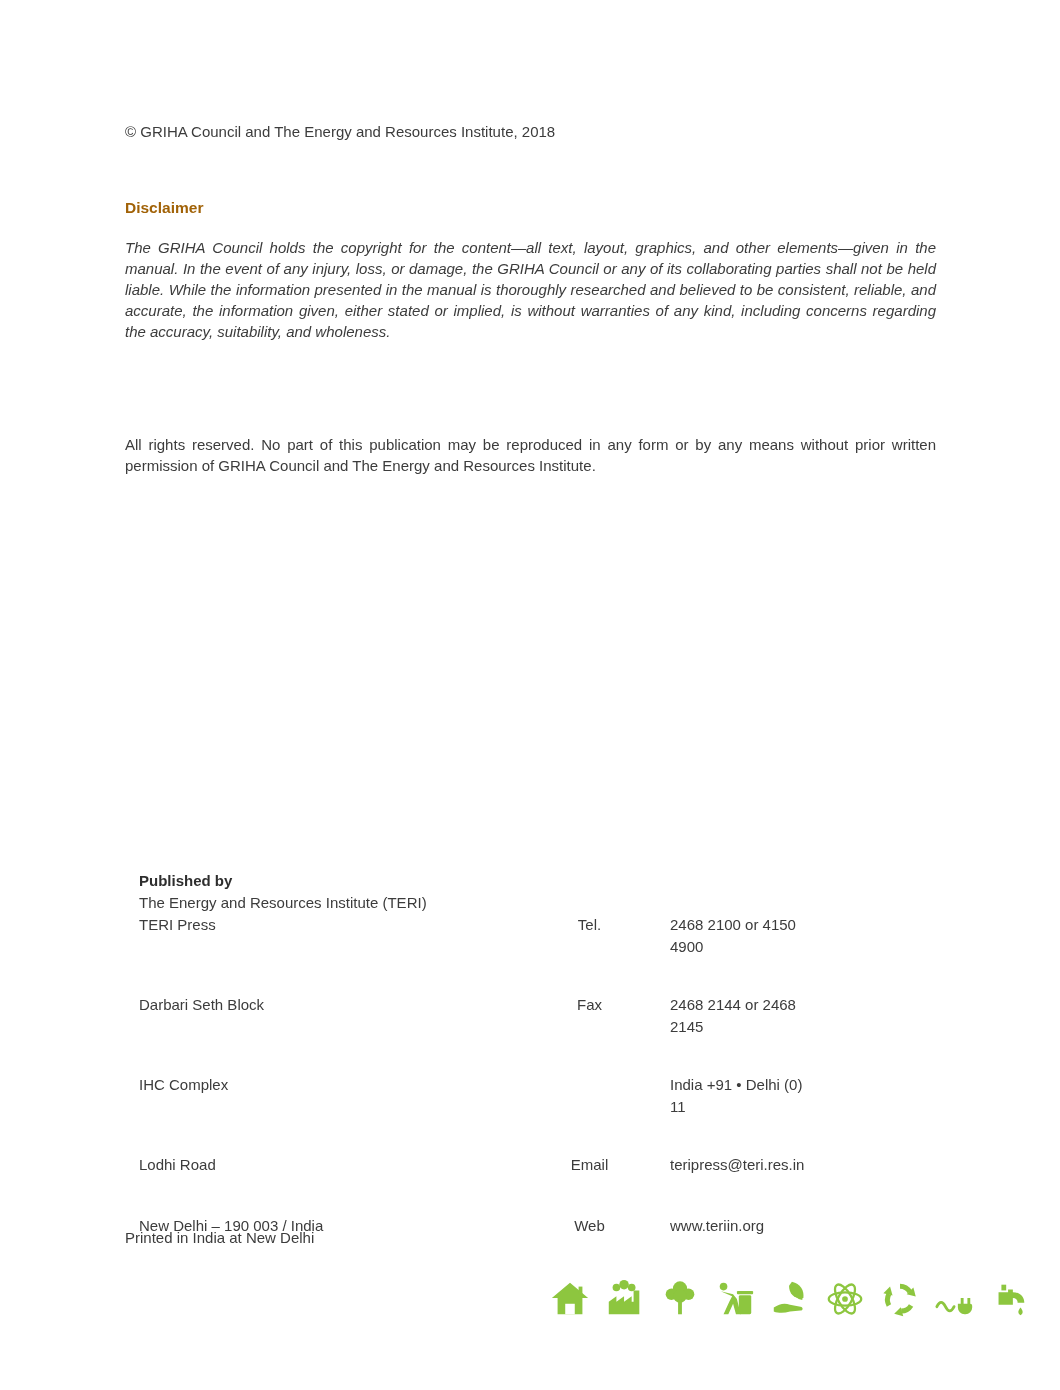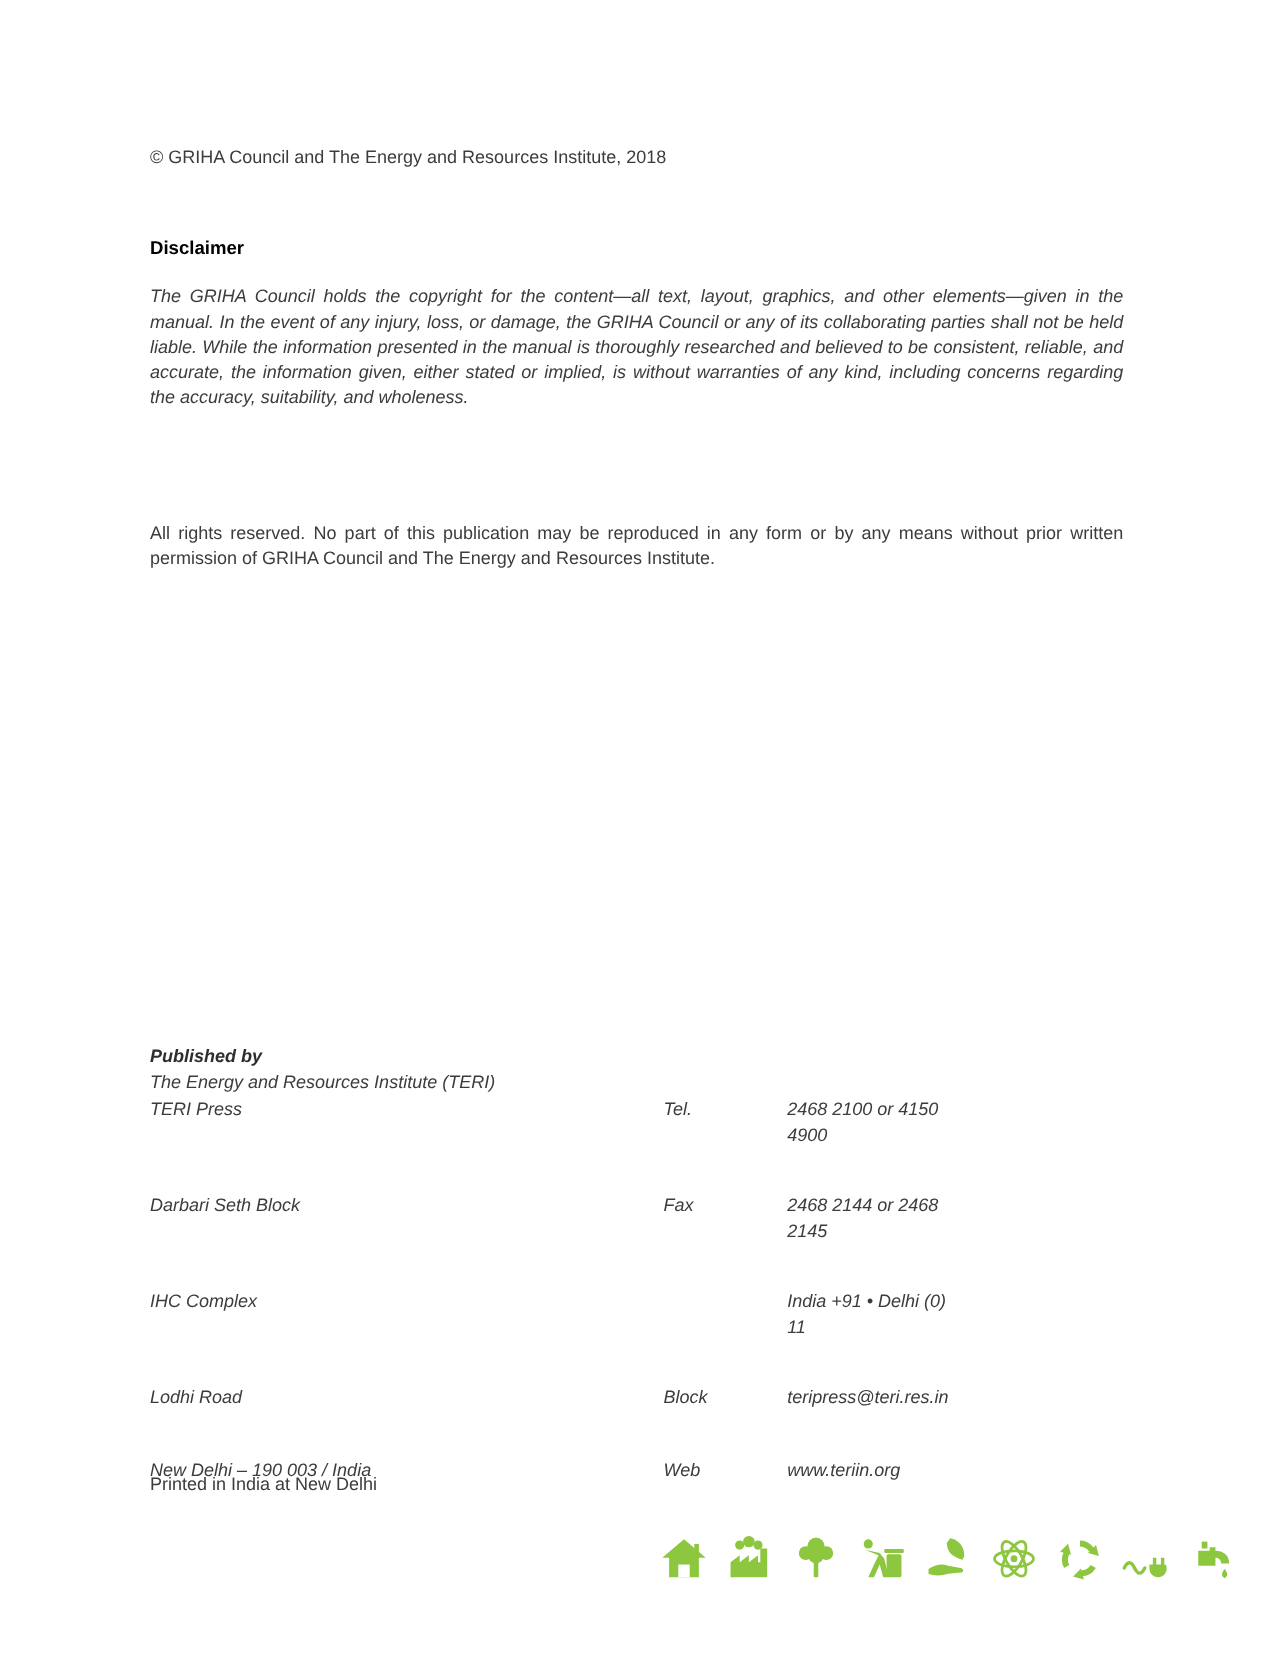--- a/index.html
+++ b/index.html
@@ -7,28 +7,28 @@
   .page {
     position:relative;
     width:1060px; height:1390px;
     background:#ffffff;
     font-family:"Liberation Sans", sans-serif;
     font-size:15px;
     color:#3c3c3c;
     overflow:hidden;
   }
   .copyright { position:absolute; left:125px; top:123px; }
-  .disclaimer-heading { position:absolute; left:125px; top:199px; font-weight:bold; font-size:15.5px; color:#000000; }
+  .disclaimer-heading { position:absolute; left:125px; top:199px; font-weight:bold; font-size:15.5px; color:#a16207; }
   .disclaimer-body { position:absolute; left:125px; top:237px; width:811px; text-align:justify; line-height:21px;font-style:italic; }
   .rights { position:absolute; left:125px; top:434px; width:811px; text-align:justify; line-height:21px; }
 
-  .publisher { position:absolute; left:125px; top:870px; width:680px; line-height:22px;font-style:italic; }
+  .publisher { position:absolute; left:139px; top:870px; width:680px; line-height:22px; }
   .pub-heading { font-weight:bold; color:#2e2e2e; }
   .contact-grid { display:grid; grid-template-columns:392px 45px auto;gap:36px; }
-  .contact-grid .label { text-align:left; }
+  .contact-grid .label { text-align:center; }
   .contact-grid .value { padding-left:22px; }
   .contact-grid > div.last { margin-top:3px; }
 
   .printed { position:absolute; left:125px; top:1213px;margin-top:16px; }
 
   .icons {
     position:absolute; left:549px; top:1278px;
     display:flex; align-items:flex-end; gap:13px;
     color:var(--accent,#8dc63f);
   }
@@ -58,21 +58,21 @@
 
       <div class="address">Darbari Seth Block</div>
       <div class="label">Fax</div>
       <div class="value">2468 2144 or 2468 2145</div>
 
       <div class="address">IHC Complex</div>
       <div class="label"></div>
       <div class="value">India +91 • Delhi (0) 11</div>
 
       <div class="address">Lodhi Road</div>
-      <div class="label">Block</div>
+      <div class="label">Email</div>
       <div class="value">teripress@teri.res.in</div>
 
       <div class="address last">New Delhi – 190 003 / India</div>
       <div class="label last">Web</div>
       <div class="value last">www.teriin.org</div>
     </div>
   </div>
 
   <div class="printed">Printed in India at New Delhi</div>
 

